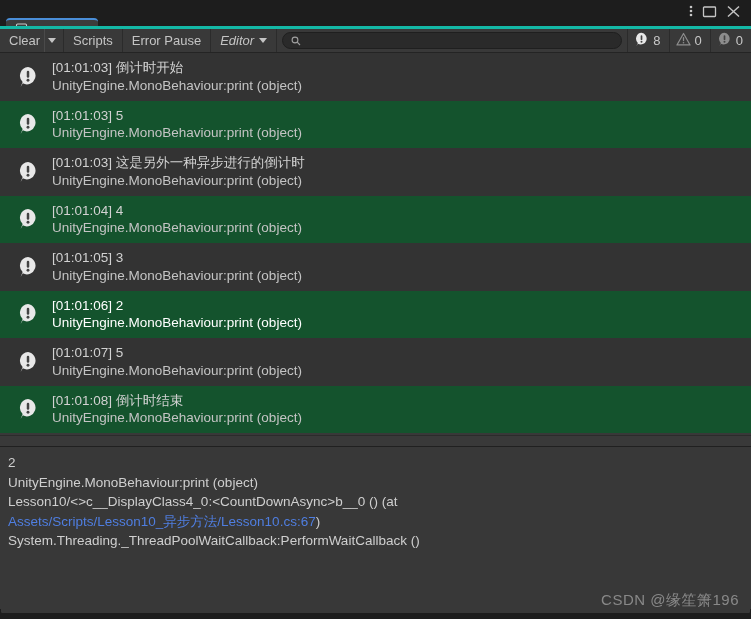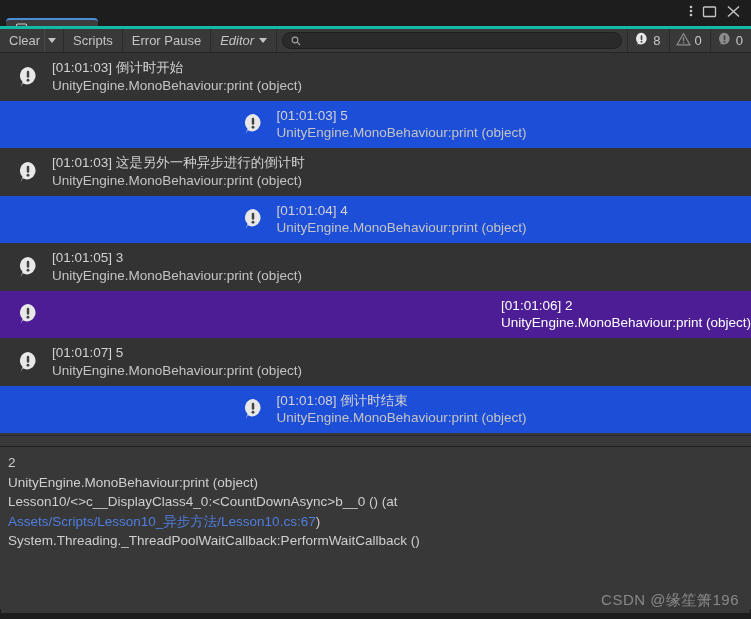--- a/index.html
+++ b/index.html
@@ -157,22 +157,22 @@
   }
   .logrow {
     height: 47.5px;
     display: flex;
     align-items: center;
     padding-left: 17px;
     box-sizing: border-box;
     position: relative;
   }
   .logrow.even { background: #333333; }
-  .logrow.odd  { background: #1d4ed8; justify-content: center; }
-  .logrow.selected { background: #4c1d95; justify-content: space-between; }
+  .logrow.odd  { background: #14532d; }
+  .logrow.selected { background: #14532d; }
   .row-icon { flex: 0 0 31px; display: flex; align-items: center; justify-content: flex-start; }
   .row-text { margin-left: 4px; line-height: 1.28; overflow: hidden; }
   .row-line1 {
     color: #d2d2d2;
     font-size: 13.5px;
     white-space: nowrap;
   }
   .row-line2 {
     color: #c4c4c4;
     font-size: 13.5px;

